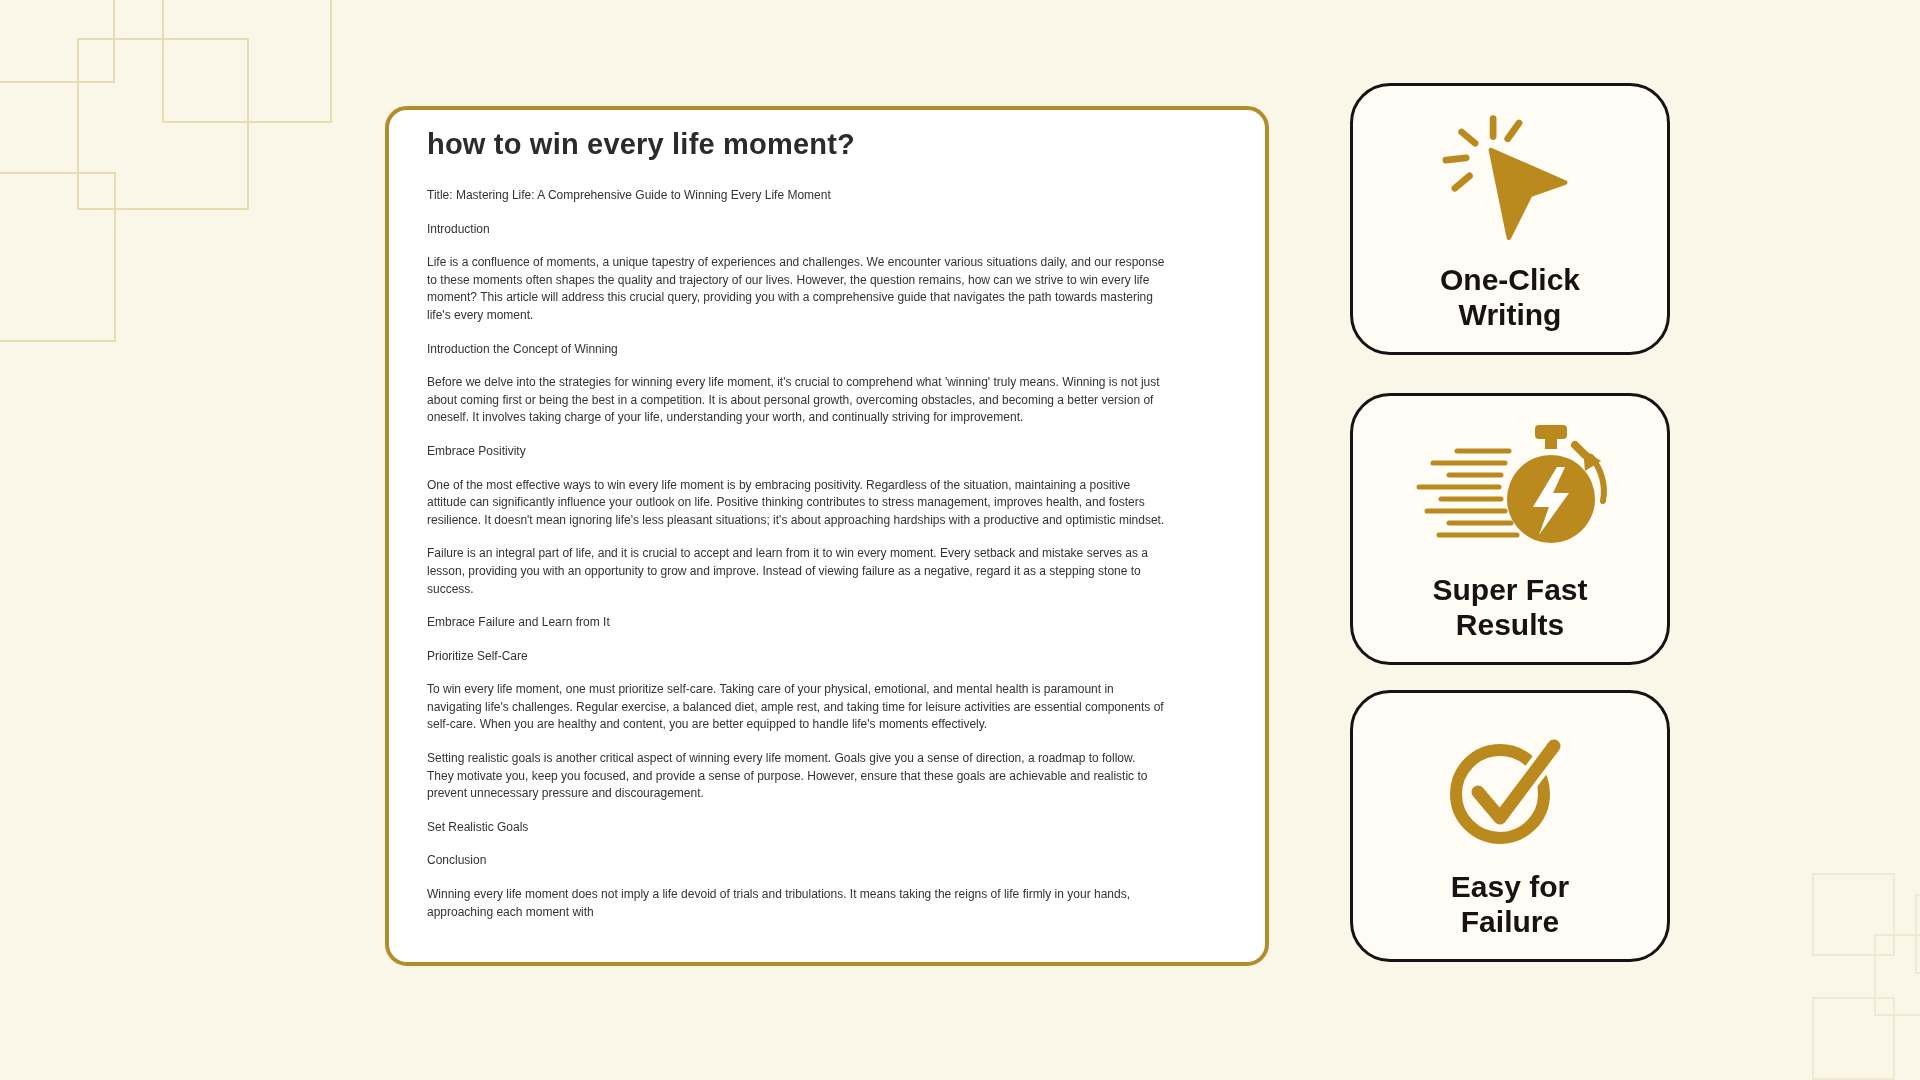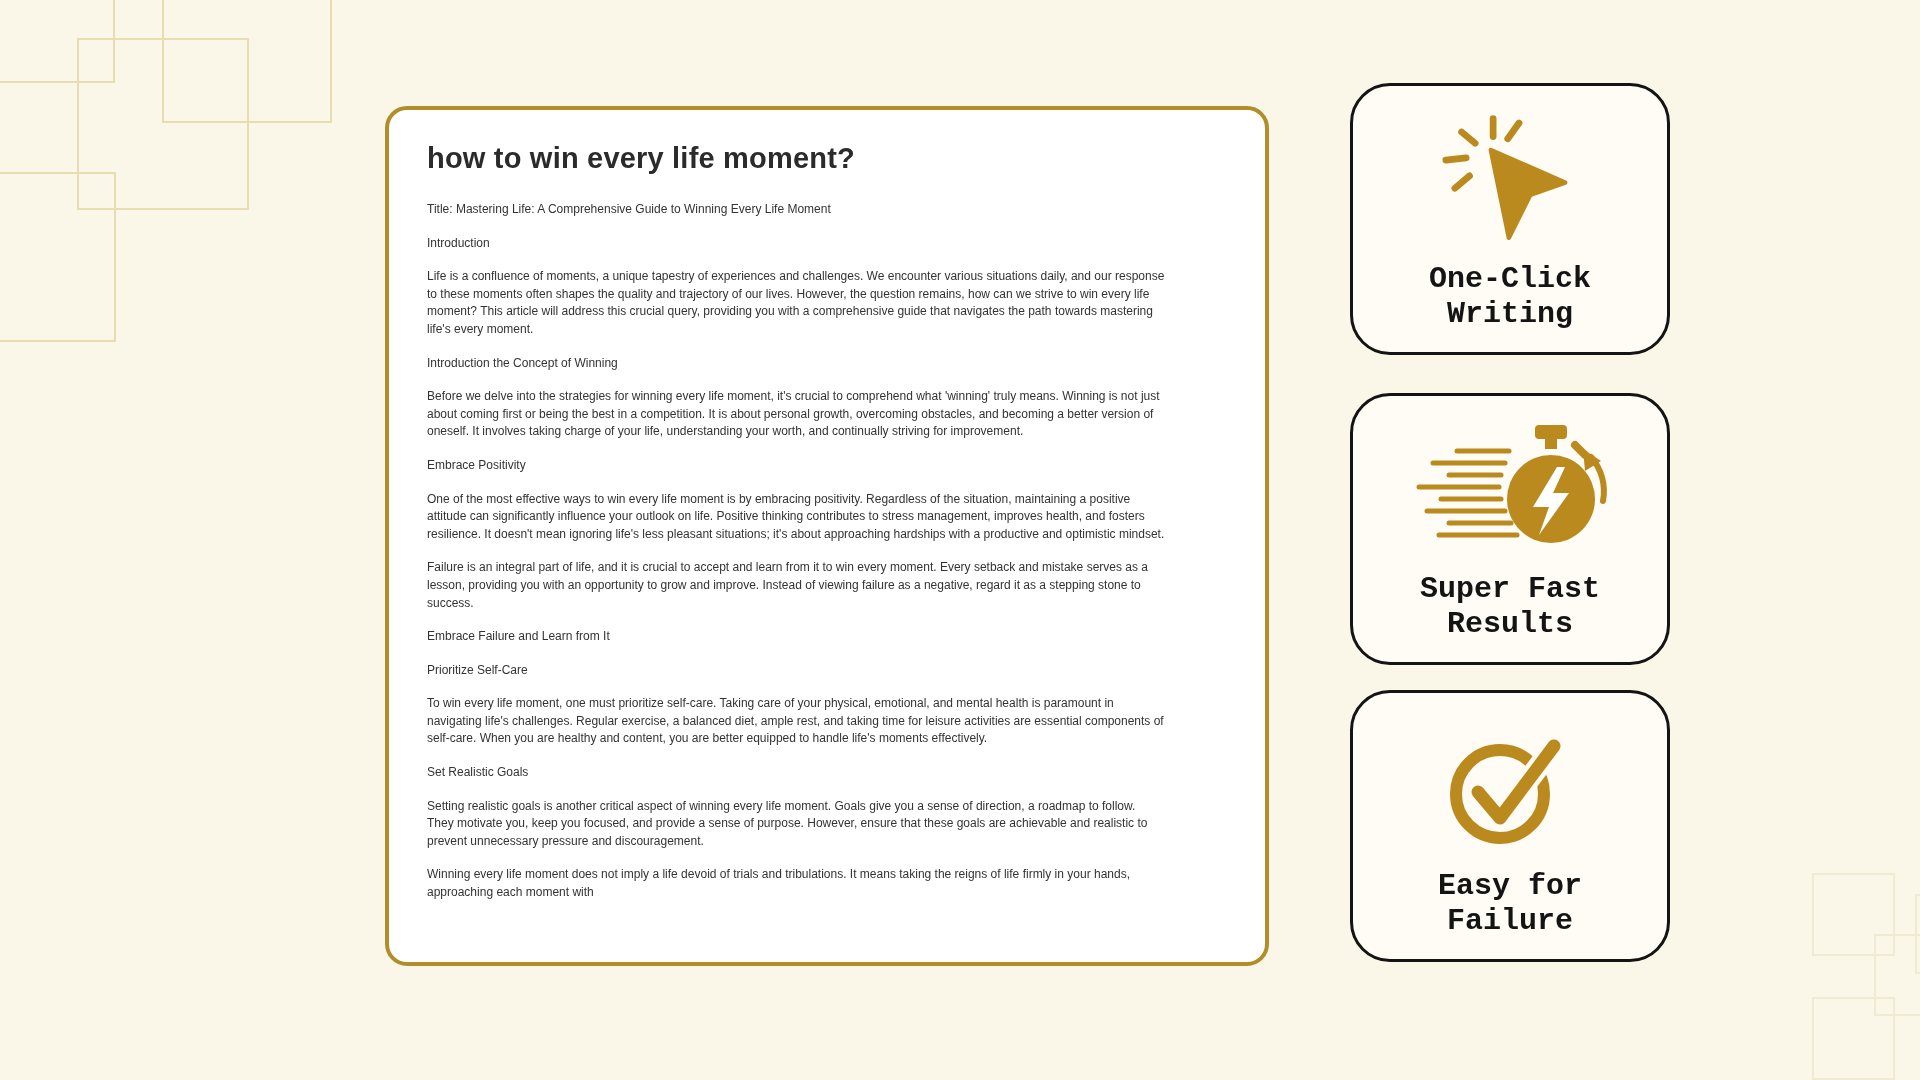--- a/index.html
+++ b/index.html
@@ -32,21 +32,21 @@
     border: 4px solid #B28E2B;
     border-radius: 22px;
     padding: 18px 92px 20px 38px;
     overflow: hidden;
   }
   .article-card h1 {
     font-size: 29px;
     font-weight: bold;
     color: #2B2B2B;
     letter-spacing: 0.2px;
-    margin: 14px 0 26px 0;
+    margin: 0 0 26px 0;
   }
   .article-card p {
     font-size: 12px;
     line-height: 17.6px;
     color: #333333;
     margin: 0 8px 16px 0;
   }
 
   
   .feature-card {
@@ -71,21 +71,20 @@
     align-items: center;
     justify-content: center;
   }
   .feature-label {
     margin-top: 6px;
     text-align: center;
     font-size: 30px;
     line-height: 35px;
     font-weight: 800;
     color: #141414;
-    font-family: Liberation Mono, monospace;
   }
   .feature-label span { display: block; }
 </style>
 </head>
 <body>
 
 <div class="deco deco-a"></div>
 <div class="deco deco-b"></div>
 <div class="deco deco-c"></div>
 <div class="deco deco-d"></div>
@@ -100,22 +99,23 @@
   <p>Introduction</p>
   <p>Life is a confluence of moments, a unique tapestry of experiences and challenges. We encounter various situations daily, and our response to these moments often shapes the quality and trajectory of our lives. However, the question remains, how can we strive to win every life moment? This article will address this crucial query, providing you with a comprehensive guide that navigates the path towards mastering life's every moment.</p>
   <p>Introduction the Concept of Winning</p>
   <p>Before we delve into the strategies for winning every life moment, it's crucial to comprehend what 'winning' truly means. Winning is not just about coming first or being the best in a competition. It is about personal growth, overcoming obstacles, and becoming a better version of oneself. It involves taking charge of your life, understanding your worth, and continually striving for improvement.</p>
   <p>Embrace Positivity</p>
   <p>One of the most effective ways to win every life moment is by embracing positivity. Regardless of the situation, maintaining a positive attitude can significantly influence your outlook on life. Positive thinking contributes to stress management, improves health, and fosters resilience. It doesn't mean ignoring life's less pleasant situations; it's about approaching hardships with a productive and optimistic mindset.</p>
   <p>Failure is an integral part of life, and it is crucial to accept and learn from it to win every moment. Every setback and mistake serves as a lesson, providing you with an opportunity to grow and improve. Instead of viewing failure as a negative, regard it as a stepping stone to success.</p>
   <p>Embrace Failure and Learn from It</p>
   <p>Prioritize Self-Care</p>
   <p>To win every life moment, one must prioritize self-care. Taking care of your physical, emotional, and mental health is paramount in navigating life's challenges. Regular exercise, a balanced diet, ample rest, and taking time for leisure activities are essential components of self-care. When you are healthy and content, you are better equipped to handle life's moments effectively.</p>
+  <p>Setting realistic goals is another critical aspect of winning every life moment. Goals give you a sense of direction, a roadmap to follow. They motivate you, keep you focused, and provide a sense of purpose. However, ensure that these goals are achievable and realistic to prevent unnecessary pressure and discouragement.</p>
   <p>Set Realistic Goals</p>
-  <p>Setting realistic goals is another critical aspect of winning every life moment. Goals give you a sense of direction, a roadmap to follow. They motivate you, keep you focused, and provide a sense of purpose. However, ensure that these goals are achievable and realistic to prevent unnecessary pressure and discouragement.</p>
+  <p>Conclusion</p>
   <p>Winning every life moment does not imply a life devoid of trials and tribulations. It means taking the reigns of life firmly in your hands, approaching each moment with</p>
 </div>
 
 <div class="feature-card pos-1">
   <div class="feature-icon">
     <svg width="150" height="135" viewBox="0 0 130 120" aria-hidden="true">
       <g stroke="#BA8A1E" stroke-width="6" stroke-linecap="round">
         <line x1="50" y1="4" x2="50" y2="20"></line>
         <line x1="73" y1="8" x2="63" y2="22"></line>
         <line x1="22" y1="16" x2="34" y2="26"></line>

